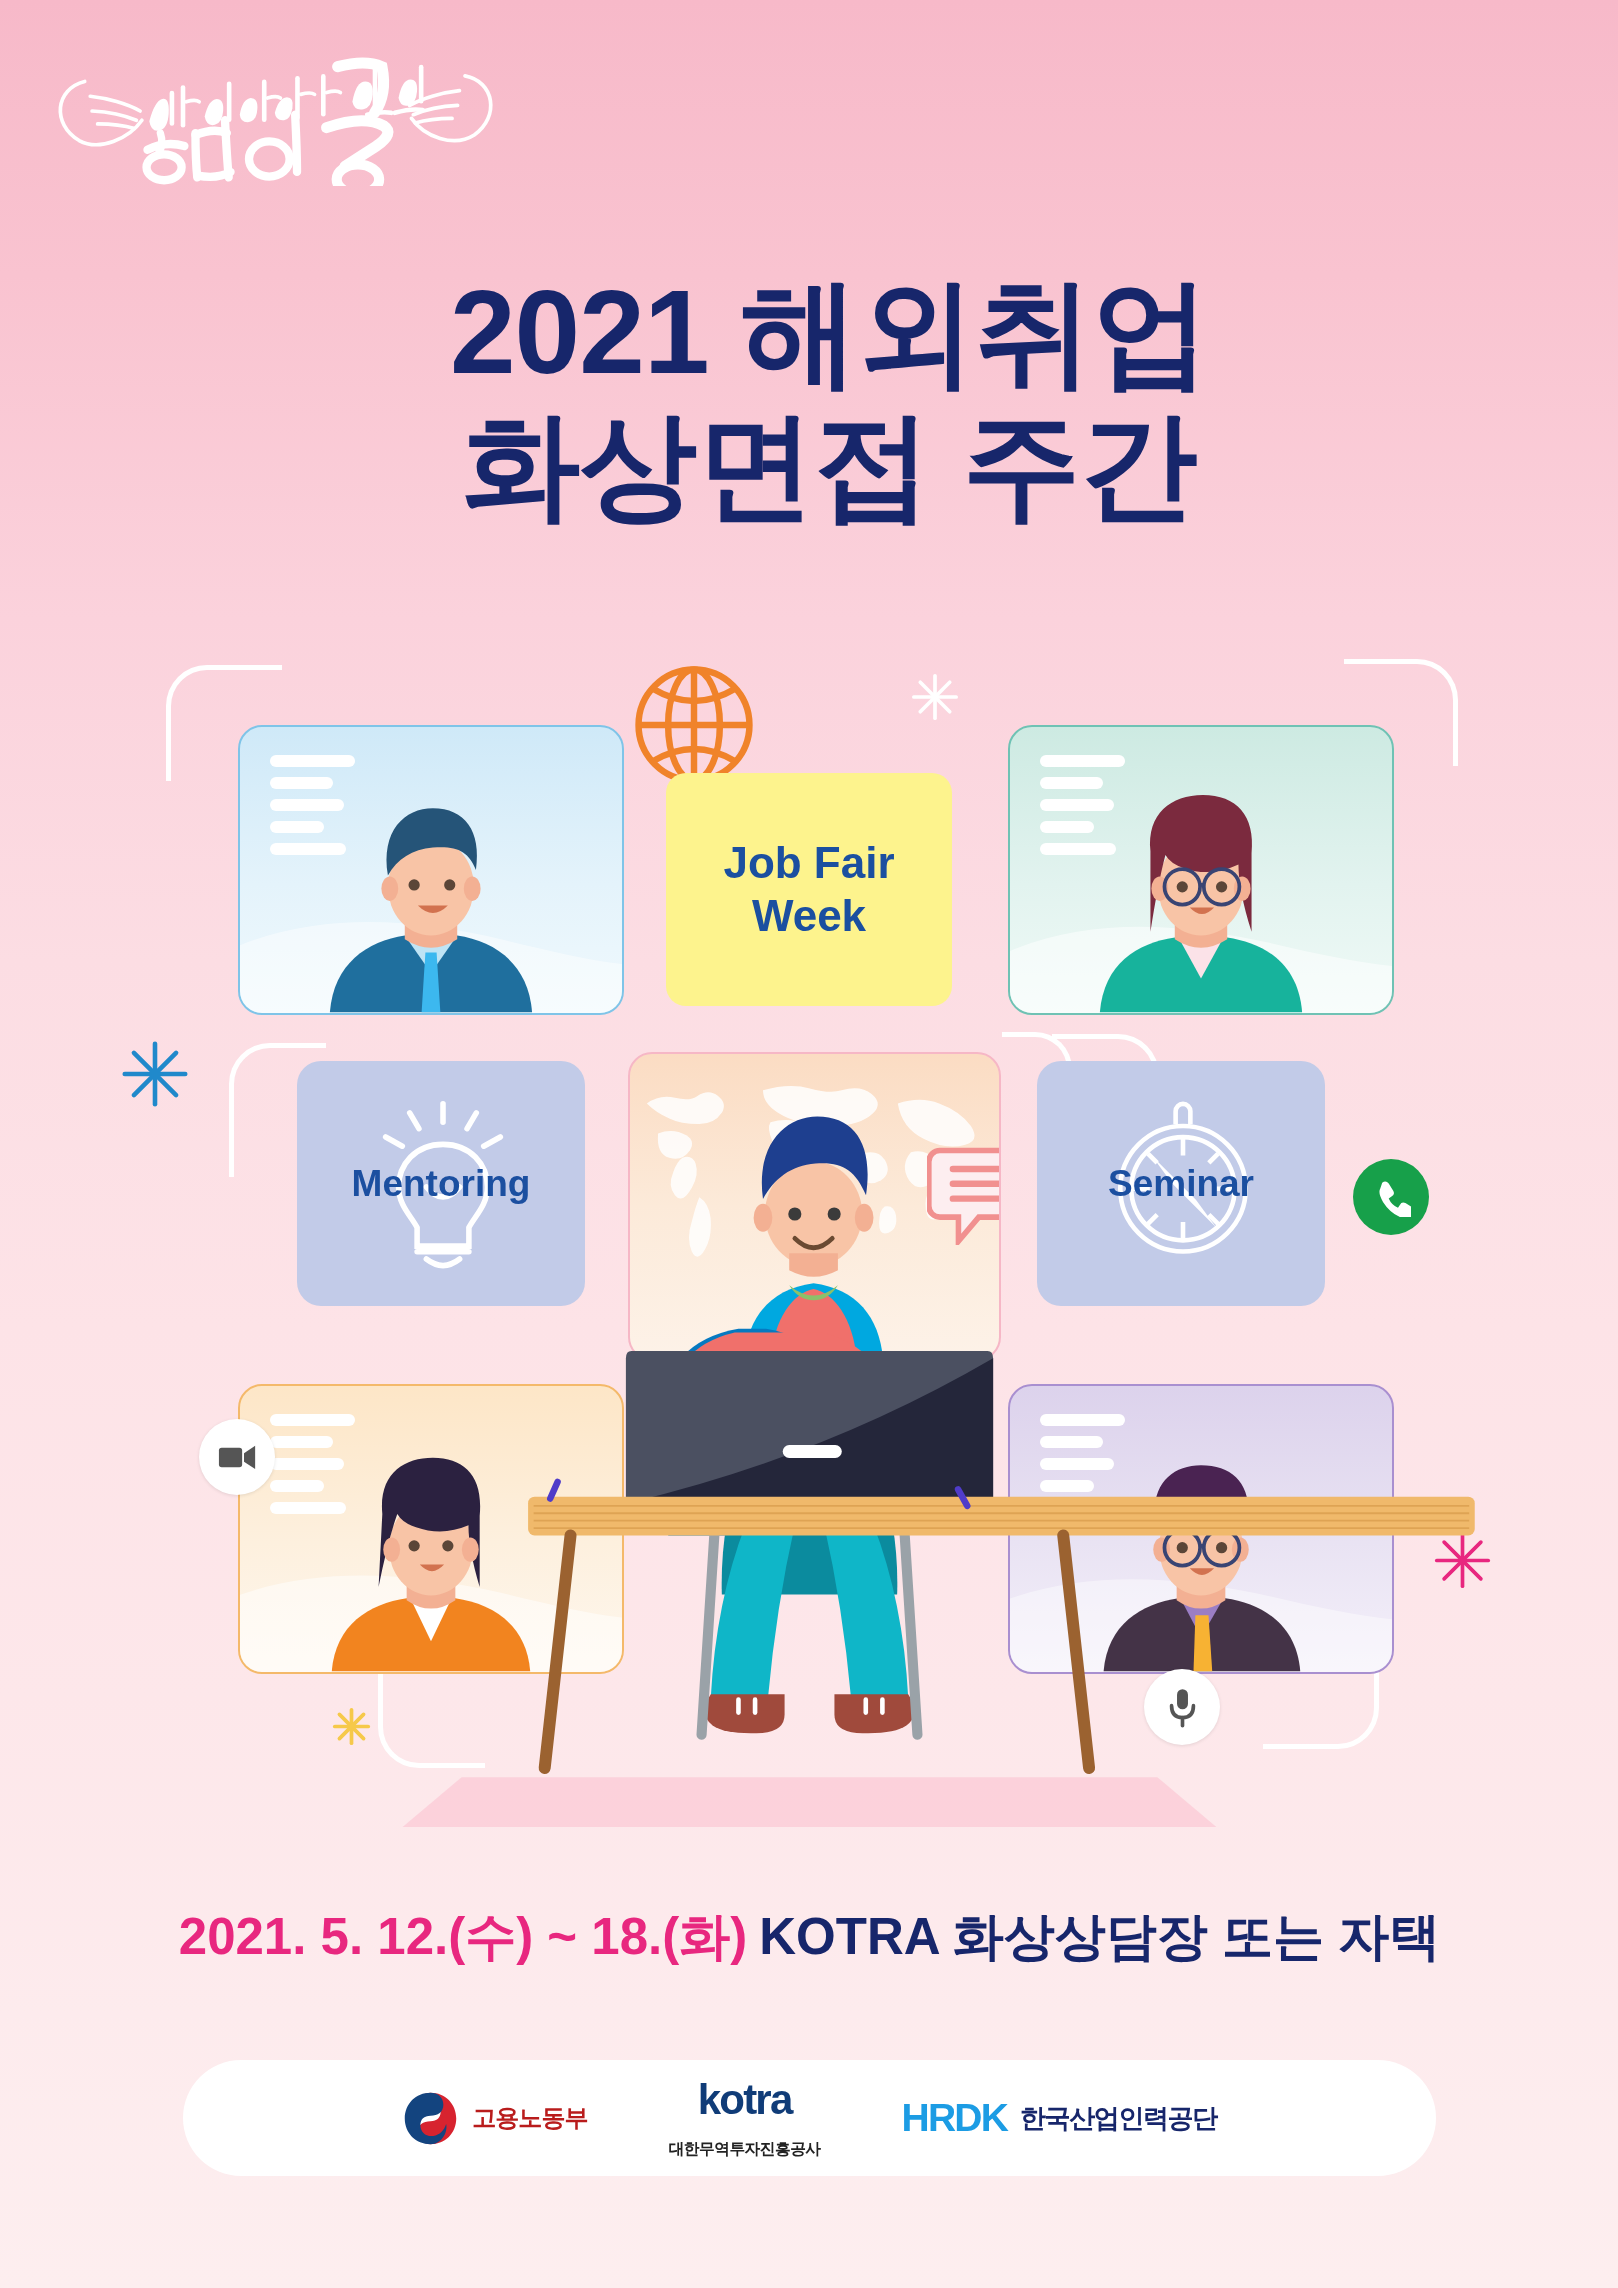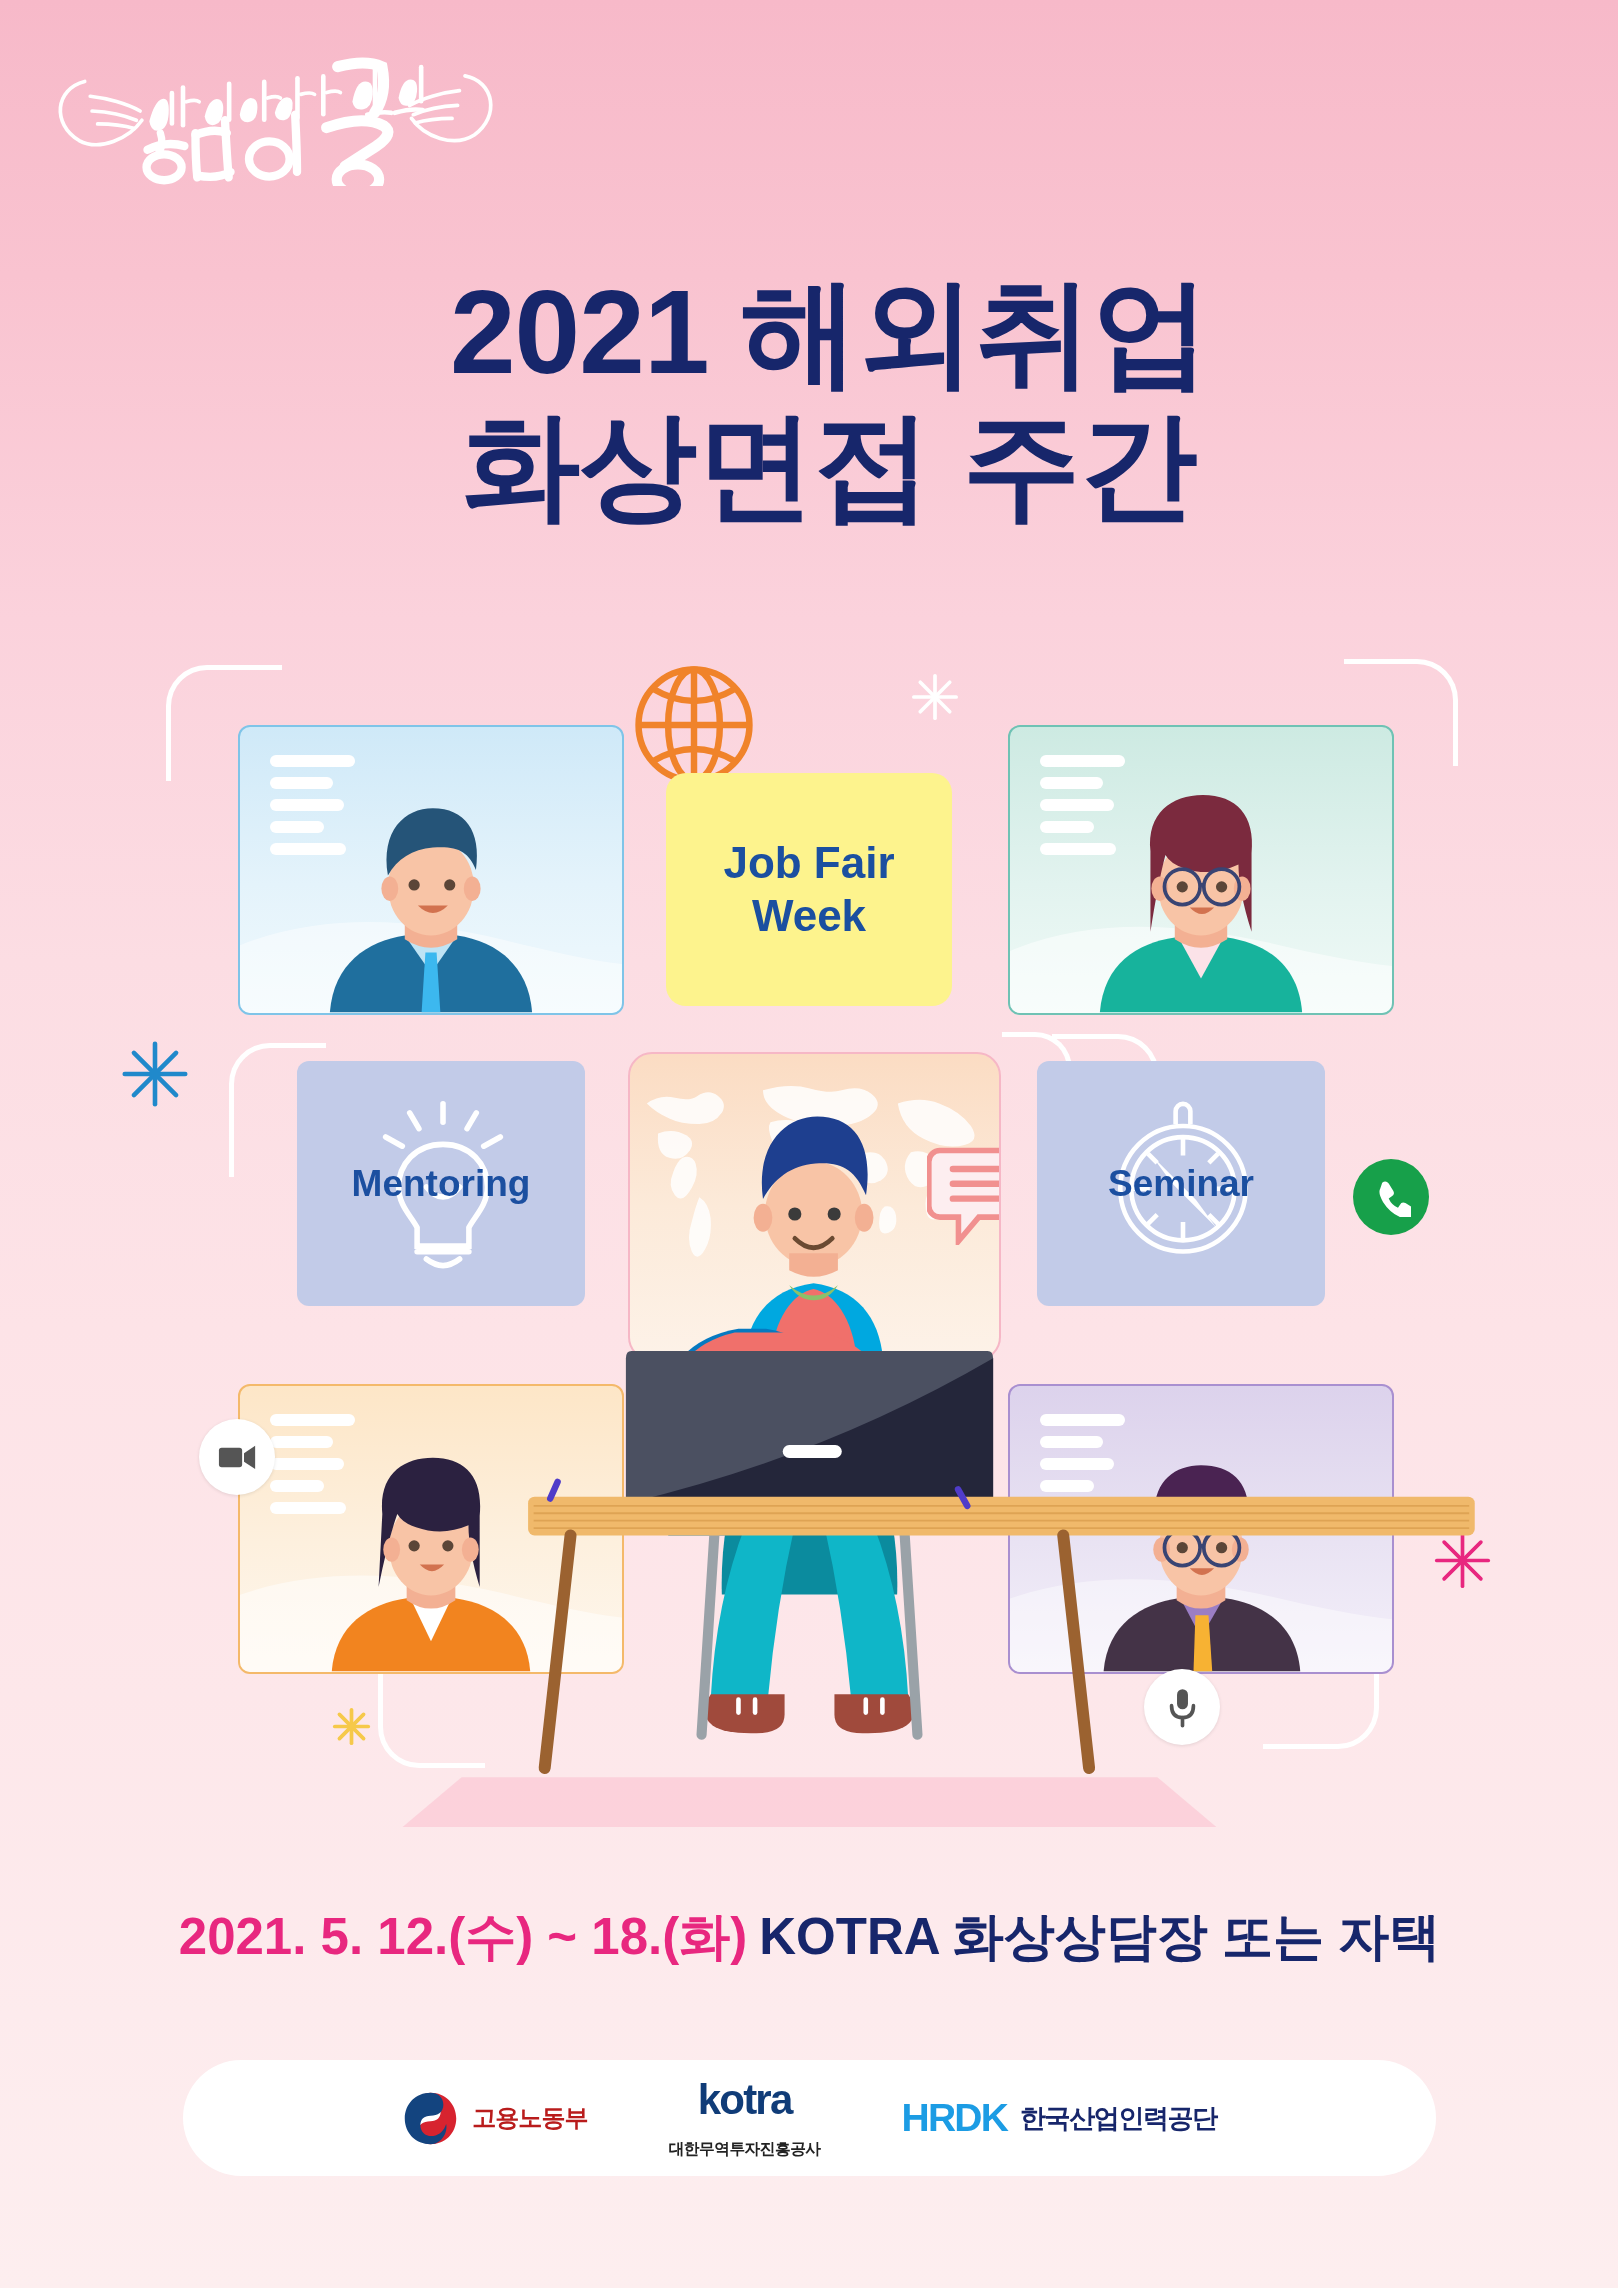--- a/index.html
+++ b/index.html
@@ -28,21 +28,21 @@
     font-weight:bold;
     font-size:118px;
     line-height:1.13;
     letter-spacing:-0.9px;
     white-space:nowrap;
   }
 
   
   .stage{position:absolute;left:0;top:646px;width:1619px;height:1181px;}
 
-  .card{position:absolute;border-radius:12px;overflow:hidden;}
+  .card{position:absolute;border-radius:24px;overflow:hidden;}
   .card .lines{position:absolute;left:29.5px;top:28px;}
   .card .lines i{display:block;background:#ffffff;height:12px;border-radius:6.5px;margin-bottom:10px;}
 
   
   #card-tl{left:238px;top:79px;width:382px;height:286px;
     background:linear-gradient(180deg,#cfe9f8 0%,#e4f3fb 55%,#f0f9fd 100%);
     border:2.8px solid #7fc4e8;}
   #card-tr{left:1008px;top:79px;width:382px;height:286px;
     background:linear-gradient(180deg,#cdeae2 0%,#e2f3ef 55%,#f0faf7 100%);
     border:2.8px solid #6fc2b4;}

